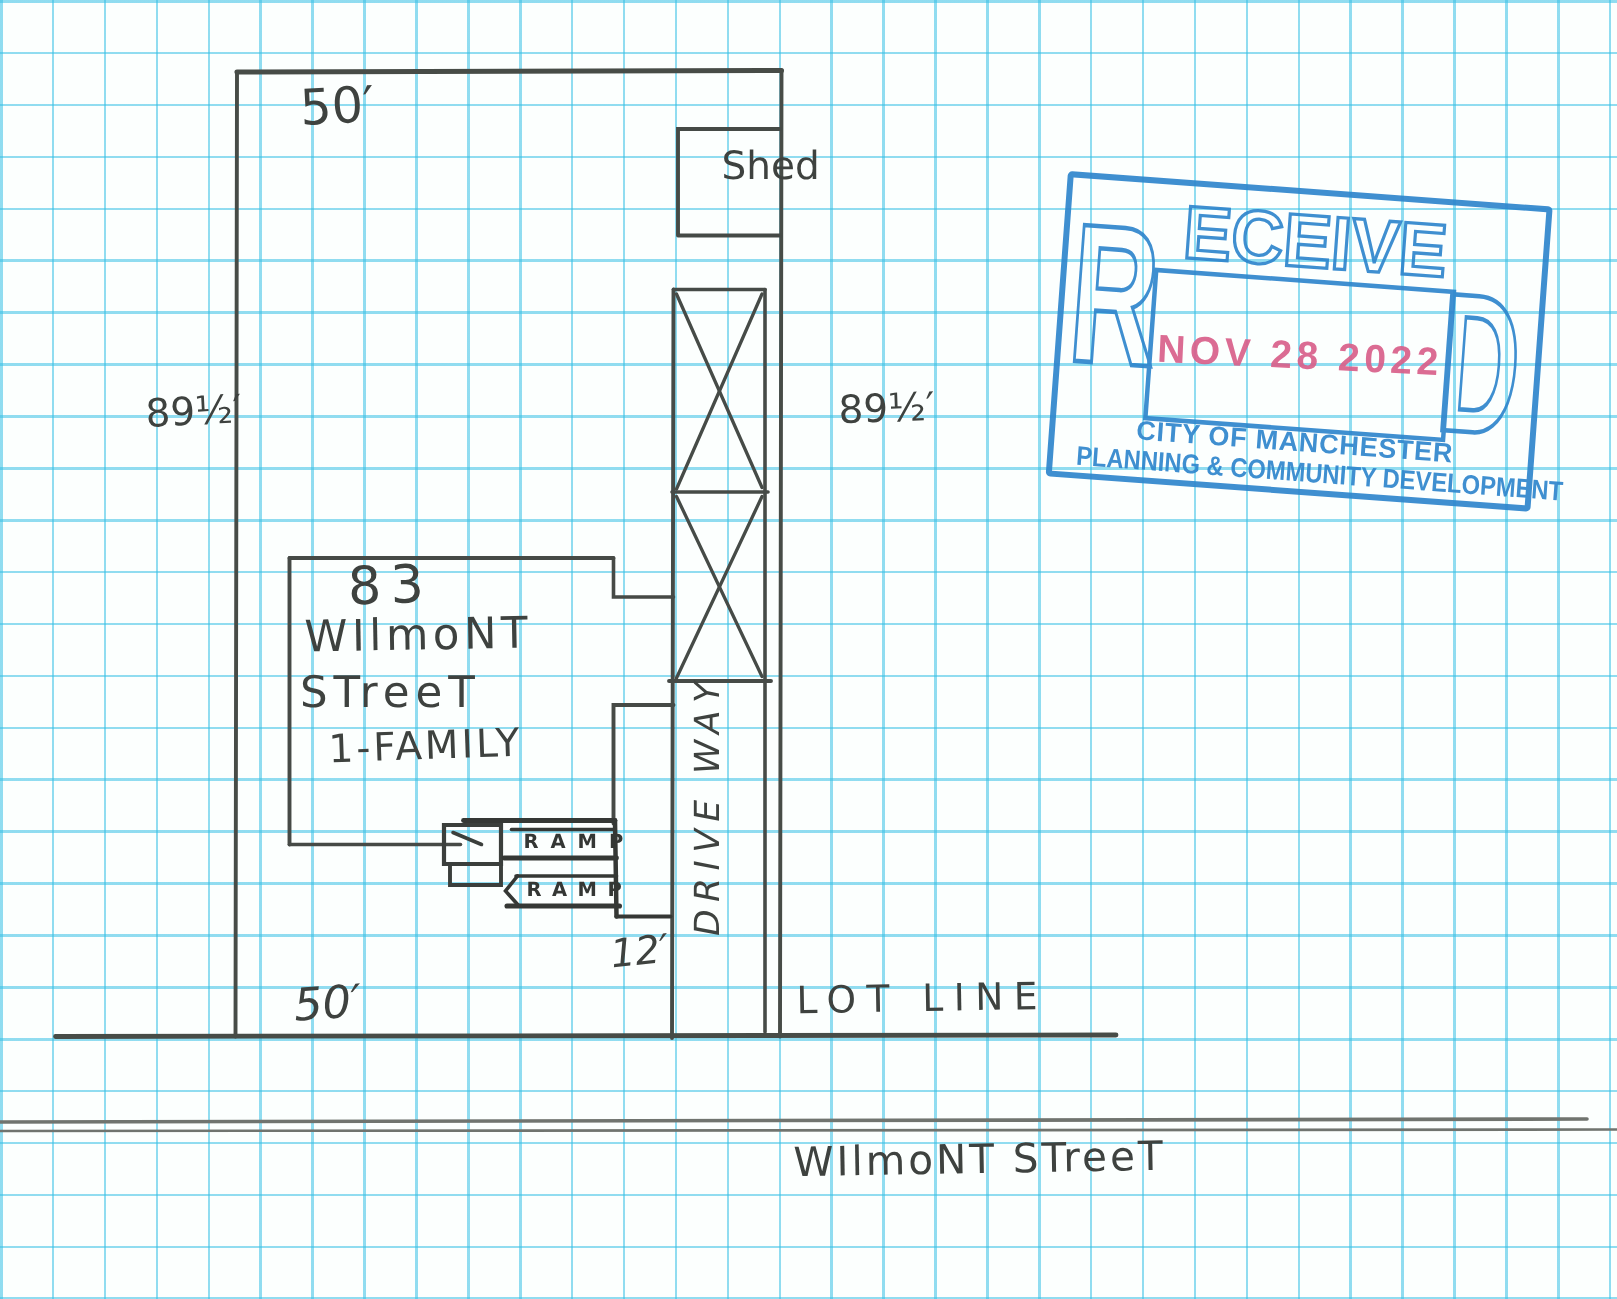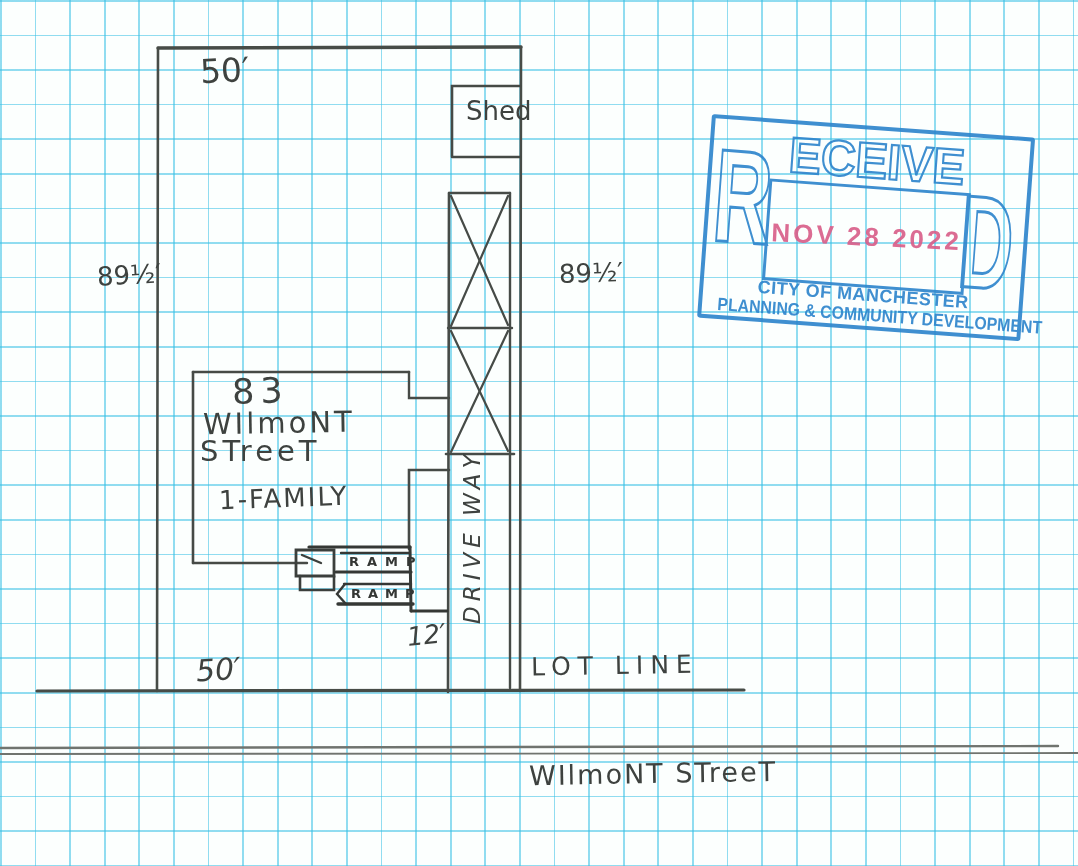--- a/index.html
+++ b/index.html
@@ -11,24 +11,24 @@
       repeating-linear-gradient(to bottom, rgba(56,192,229,.55) 0 1.7px, transparent 1.7px 34.6px);
     font-family:"DejaVu Sans",sans-serif;
   }
   svg.draw{position:absolute;left:0;top:0;}
   .lbl{position:absolute;color:#3e423f;white-space:nowrap;line-height:1;}
   .hand{font-family:"DejaVu Sans",sans-serif;}
   .dim-top   {left:200px;top:54px; font-size:33px;transform:rotate(-3deg);}
   .dim-bottom{left:196px;top:655px;font-size:30px;font-style:italic;transform:rotate(-4deg);}
   .dim-left  {left:97px; top:262px;font-size:26px;transform:rotate(-3deg);}
   .dim-right {left:559px;top:260px;font-size:26px;transform:rotate(-2deg);}
-  .shed-lbl  {left:466px;top:98px; font-size:26px;}
+  .shed-lbl  {left:481px;top:98px; font-size:26px;}
   .house-no  {left:232px;top:374px;font-size:35px;letter-spacing:6px;transform:rotate(-2deg);}
   .house-l2  {left:203px;top:409px;font-size:29px;letter-spacing:3px;transform:rotate(-1deg);}
-  .house-l3  {left:200px;top:437px;font-size:29px;letter-spacing:4px;}
+  .house-l3  {left:200px;top:447px;font-size:29px;letter-spacing:4px;}
   .house-l4  {left:219px;top:485px;font-size:26px;letter-spacing:2px;transform:rotate(-2deg);}
   .ramp1-lbl {left:349px;top:555px;font-size:13px;letter-spacing:8px;font-weight:bold;color:#343734;}
   .ramp2-lbl {left:351px;top:587px;font-size:13px;letter-spacing:7px;font-weight:bold;color:#343734;}
   .drive-lbl {left:461px;top:624px;font-size:23px;letter-spacing:5px;font-style:italic;
               transform:rotate(-90deg);transform-origin:0 0;}
   .dim-ramp  {left:407px;top:622px;font-size:26px;font-style:italic;transform:rotate(-6deg);}
   .lotline-lbl{left:531px;top:653px;font-size:25px;letter-spacing:7px;transform:rotate(-1deg);}
   .street-lbl{left:529px;top:760px;font-size:27px;letter-spacing:2px;transform:rotate(-1deg);}
 
   

